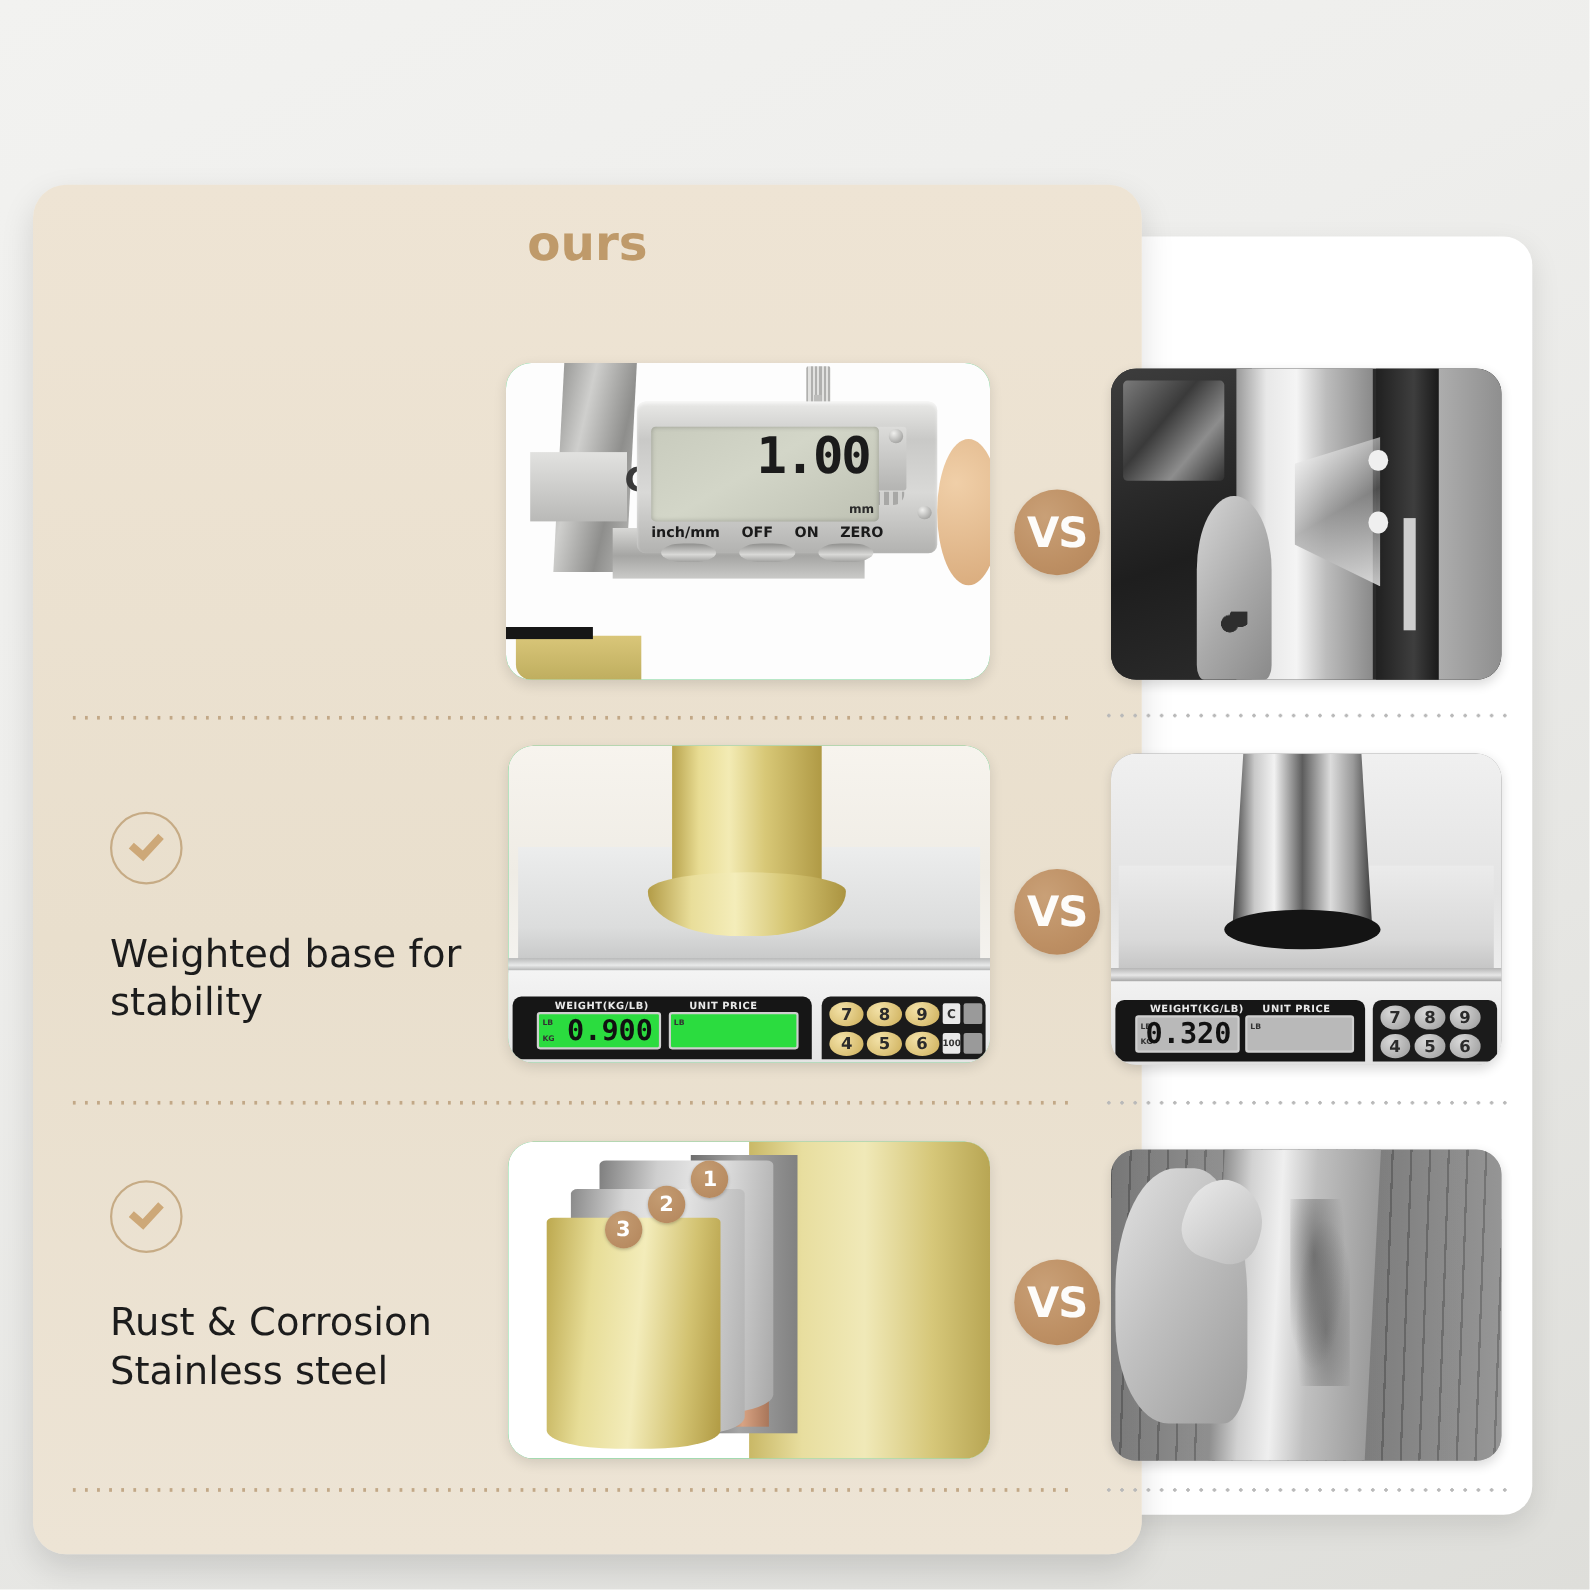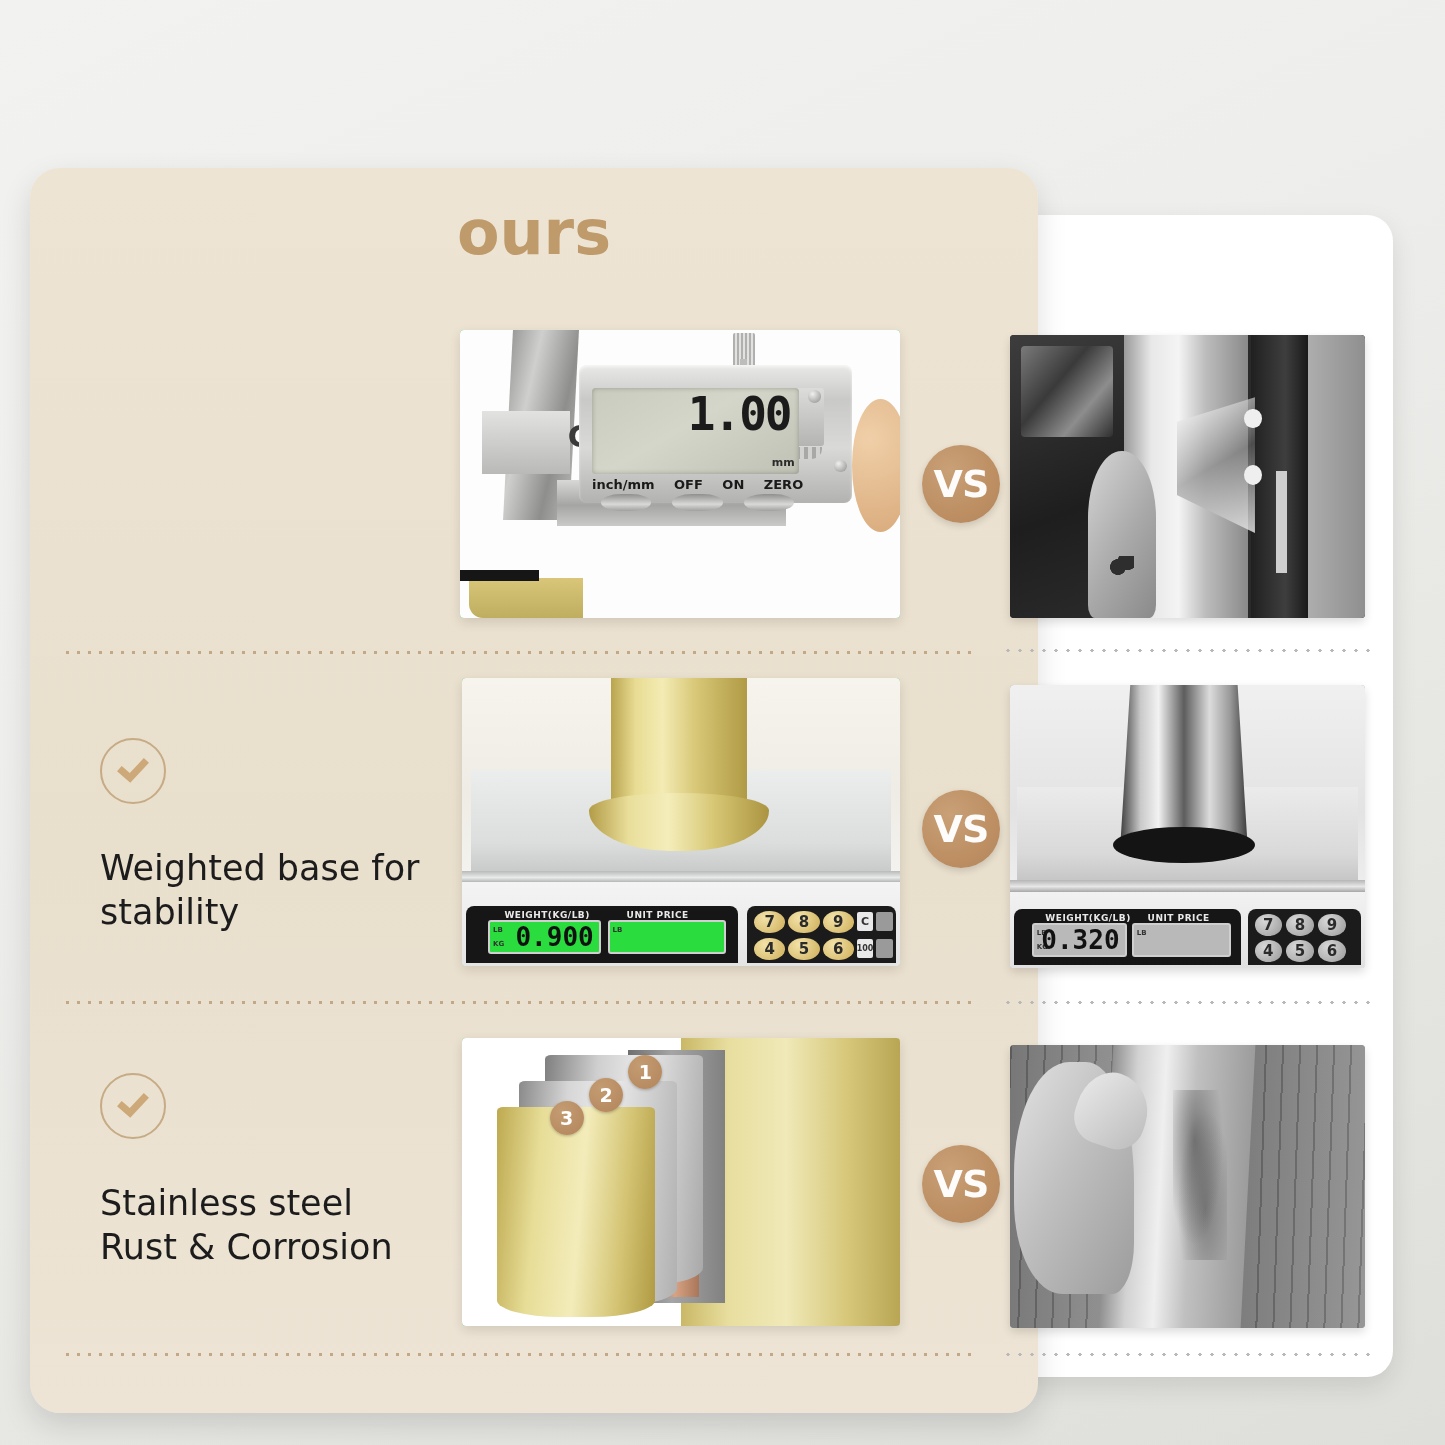--- a/index.html
+++ b/index.html
@@ -31,21 +31,21 @@
   .panel-ours{
     position:absolute;left:30px;top:168px;width:1008px;height:1245px;
     background:linear-gradient(180deg,#eee4d4 0%,#e9dfcd 55%,#ede4d5 100%);
     border-radius:30px;
     box-shadow:0 12px 30px rgba(0,0,0,.13);
   }
 
   
   .hdr-ours{
     position:absolute;left:0;top:196px;width:1008px;text-align:center;
-    font-size:62px;font-weight:bold;color:#bf9a6a;
+    font-size:44px;font-weight:bold;color:#bf9a6a;
     font-family:"DejaVu Sans","Liberation Sans",sans-serif;
   }
   .hdr-others{
     position:absolute;left:975px;top:240px;width:418px;text-align:center;
     font-size:62px;font-weight:bold;color:#8b8b8b;
     font-family:"DejaVu Sans","Liberation Sans",sans-serif;
   }
 
   
   .dots-l{
@@ -79,21 +79,21 @@
     position:absolute;width:78px;height:78px;border-radius:50%;
     background:radial-gradient(circle at 36% 32%,#c9a077 0%,#bd8f63 60%,#b3855b 100%);
     color:#fdfcfa;font-size:38px;font-weight:bold;
     display:flex;align-items:center;justify-content:center;
     font-family:"DejaVu Sans","Liberation Sans",sans-serif;
     box-shadow:0 3px 7px rgba(0,0,0,.14);
     z-index:9;letter-spacing:-1px;
   }
 
   
-  .photo{position:absolute;border-radius:4px;overflow:hidden;background:#22c55e;}
+  .photo{position:absolute;border-radius:23px;overflow:hidden;background:#22c55e;}
   .photo-o{box-shadow:0 4px 12px rgba(0,0,0,.12);}
   .photo-x{box-shadow:0 4px 10px rgba(0,0,0,.14);}
   .ph-inner{position:absolute;inset:0;}
 
   
   .cal-bg{position:absolute;inset:0;background:#fdfdfd;}
   .cal-jawA{position:absolute;left:11%;top:0;width:15%;height:66%;
     background:linear-gradient(100deg,#9b9b99 0%,#cfcfcd 30%,#8e8e8c 70%,#b5b5b3 100%);
     transform:skewX(-3deg);}
   .cal-jawB{position:absolute;left:5%;top:28%;width:20%;height:22%;
@@ -407,22 +407,22 @@
     </div>
   </div>
 
   <div class="feat" style="top:1073px;">
     <div class="check">
       <svg width="40" height="40" viewBox="0 0 40 40" aria-hidden="true">
         <path d="M9 20 L17 27 L31 12" fill="none" stroke="#cda878" stroke-width="7" stroke-linecap="square" stroke-linejoin="miter"></path>
       </svg>
     </div>
     <div class="feat-label">
+      <div>Rust &amp; Corrosion</div>
       <div>Stainless steel</div>
-      <div>Rust &amp; Corrosion</div>
     </div>
   </div>
 
   <div class="photo photo-o" style="left:462px;top:1038px;width:438px;height:288px;">
     <div class="ph-inner">
       <div class="ly-bg"></div>
       <div class="ly-right"></div>
       <div class="ly-gray"></div>
       <div class="ly-copper"></div>
       <div class="ly-sheet ly1"></div>

